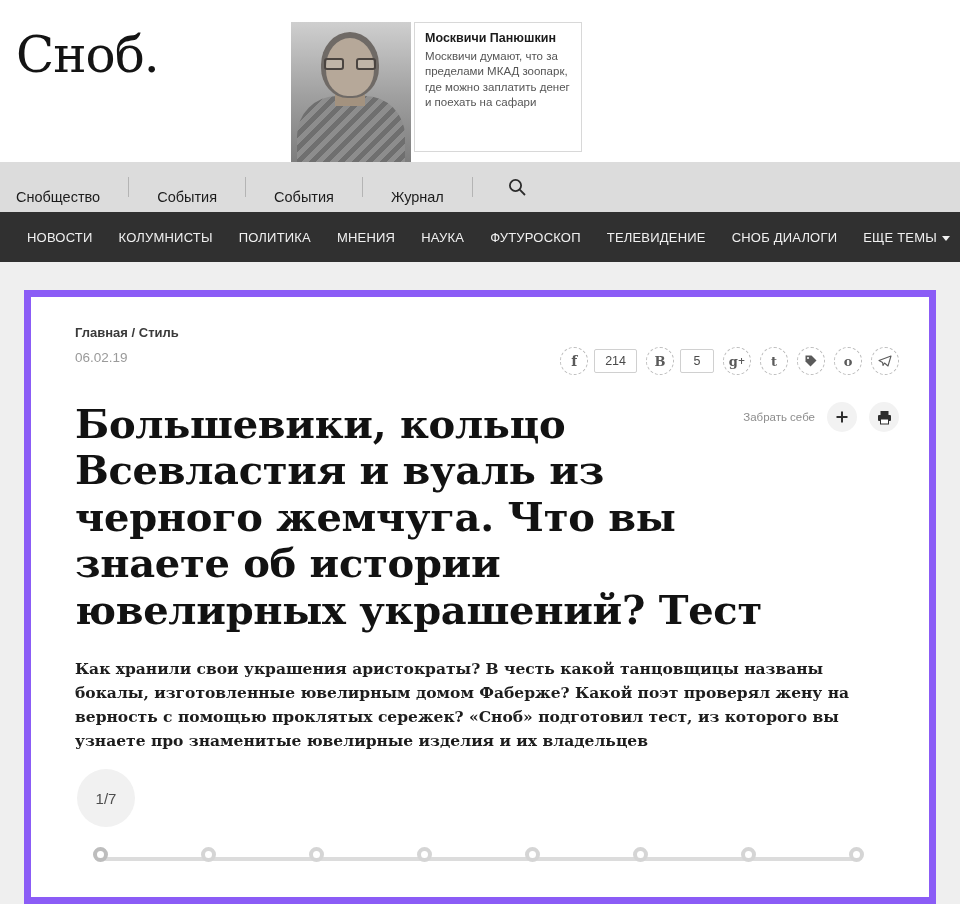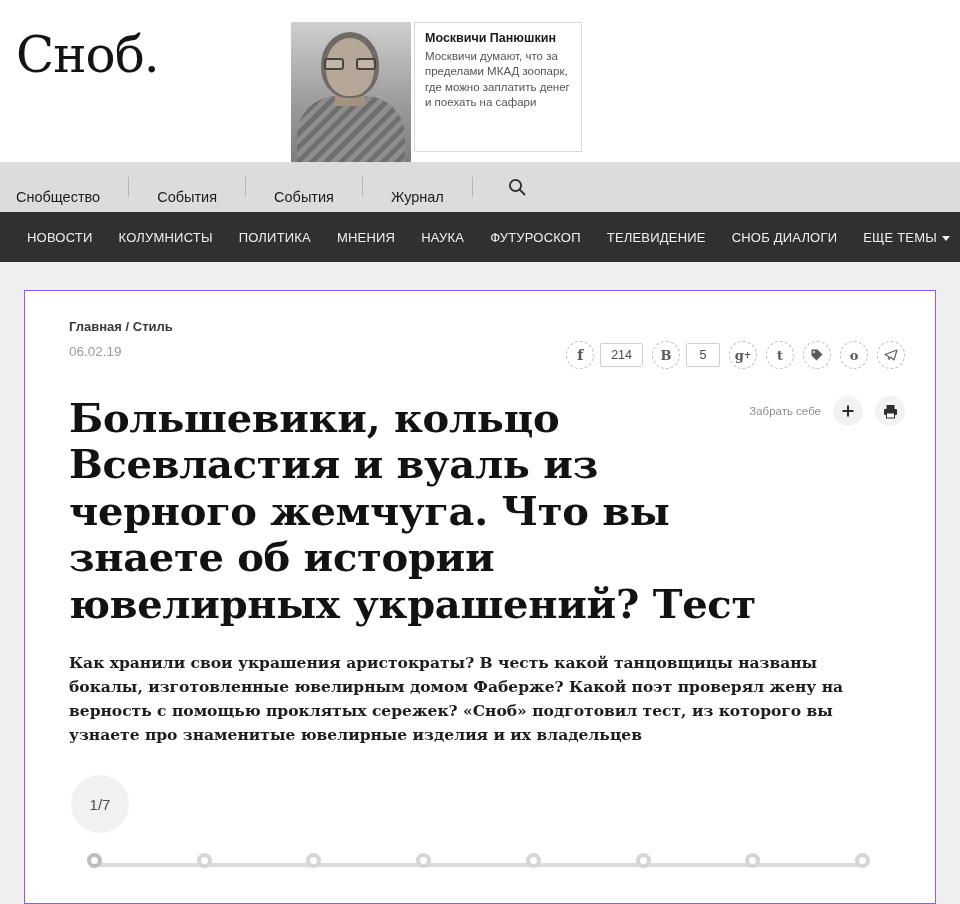--- a/index.html
+++ b/index.html
@@ -154,21 +154,21 @@
     margin-left: 5px;
     vertical-align: middle;
   }
 
   
   .content-bg { background: #efefef; padding: 28px 0 0 0; height: 642px; }
   .card {
     width: 912px;
     margin: 0 auto;
     background: #fff;
-    border: 1px solid #8b5cf6;
+    border: 7px solid #8b5cf6;
     min-height: 614px;
     position: relative;
     padding: 28px 44px 0 44px;
   }
   .breadcrumb {
     font-size: 13px;
     font-weight: 700;
     color: #3a3a3a;
   }
   .breadcrumb span.sep { font-weight: 700; color: #3a3a3a; }

